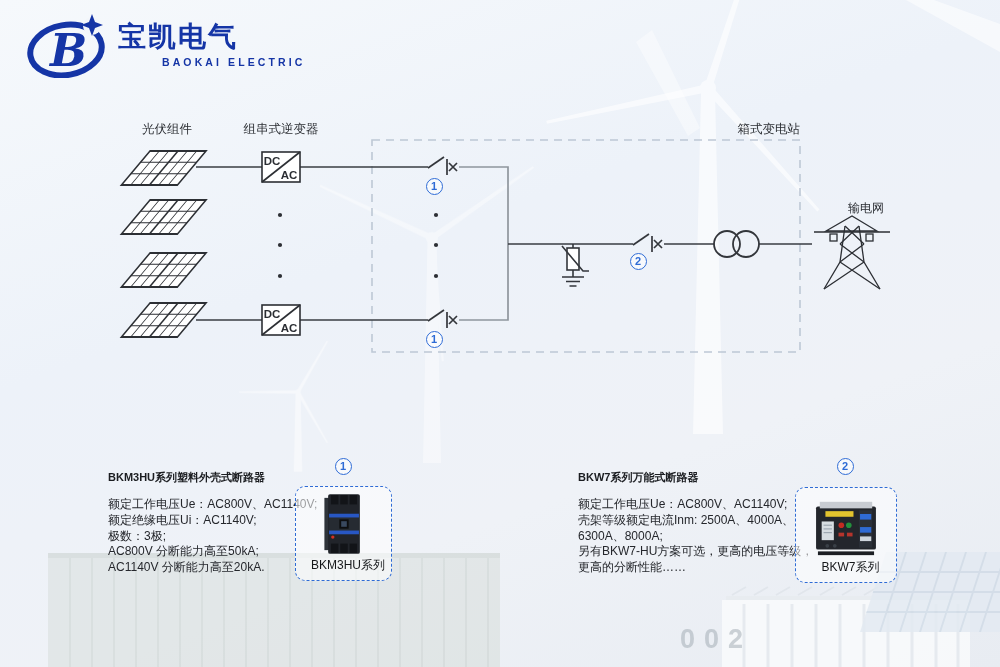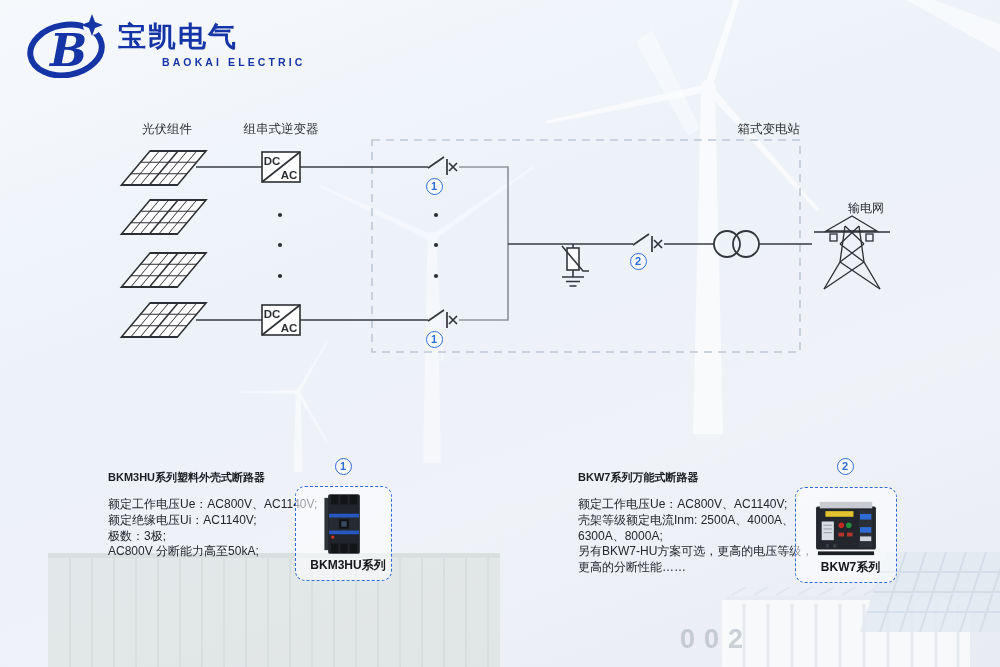--- a/index.html
+++ b/index.html
@@ -20,21 +20,21 @@
       letter-spacing:.5px;color:#141519;}
   .marker{z-index:4;box-sizing:border-box;width:17px;height:17px;border:1.6px solid #2e6bd5;
       border-radius:50%;color:#2e6bd5;font-size:11px;font-weight:bold;display:flex;
       align-items:center;justify-content:center;background:rgba(255,255,255,.55);line-height:1;}
   .prod{z-index:3;}
   .prod-h{font-size:11px;font-weight:bold;color:#1b1d21;margin-bottom:12px;white-space:nowrap;}
   .spec{font-size:12px;color:#25272c;line-height:15.8px;white-space:nowrap;}
   .card{z-index:3;box-sizing:border-box;border:1.6px dashed #2e6bd5;border-radius:10px;
       background:rgba(255,255,255,.55);display:flex;flex-direction:column;align-items:center;
       justify-content:flex-end;padding-bottom:6px;}
-  .card-label{font-size:12px;font-weight:bold;color:#15171a;margin-top:2px;white-space:nowrap;padding-left:9px;}
+  .card-label{font-size:12px;font-weight:normal;color:#15171a;margin-top:2px;white-space:nowrap;padding-left:9px;}
 </style>
 </head>
 <body>
 
 <div class="stage">
 
   <svg class="abs decor" width="1000" height="667" viewBox="0 0 1000 667">
 
     <g opacity="0.6" fill="#ffffff">
       <polygon points="701,92 715,92 723,434 693,434"></polygon>
@@ -227,20 +227,21 @@
   <div class="abs marker" style="left:629.5px;top:252.5px;">2</div>
   <div class="abs marker" style="left:334.5px;top:457.5px;">1</div>
   <div class="abs marker" style="left:836.5px;top:457.5px;">2</div>
 
   <div class="abs prod" style="left:108px;top:470px;width:240px;">
     <div class="prod-h">BKM3HU系列塑料外壳式断路器</div>
     <div class="spec">额定工作电压Ue：AC800V、AC1140V;</div>
     <div class="spec">额定绝缘电压Ui：AC1140V;</div>
     <div class="spec">极数：3极;</div>
     <div class="spec">AC800V 分断能力高至50kA;</div>
+    <div class="spec">AC1140V 分断能力高至20kA.</div>
   </div>
 
   <div class="abs card" style="left:295px;top:486px;width:97px;height:95px;">
     <svg width="56" height="62" viewBox="0 0 60 66">
       <rect x="9" y="5" width="5" height="56" fill="#2e3339"></rect>
       <rect x="13" y="1" width="34" height="64" rx="2" fill="#21242a"></rect>
       <rect x="16" y="2" width="8" height="10" fill="#121418"></rect>
       <rect x="26" y="2" width="8" height="10" fill="#121418"></rect>
       <rect x="36" y="2" width="8" height="10" fill="#121418"></rect>
       <rect x="16" y="54" width="8" height="10" fill="#121418"></rect>

